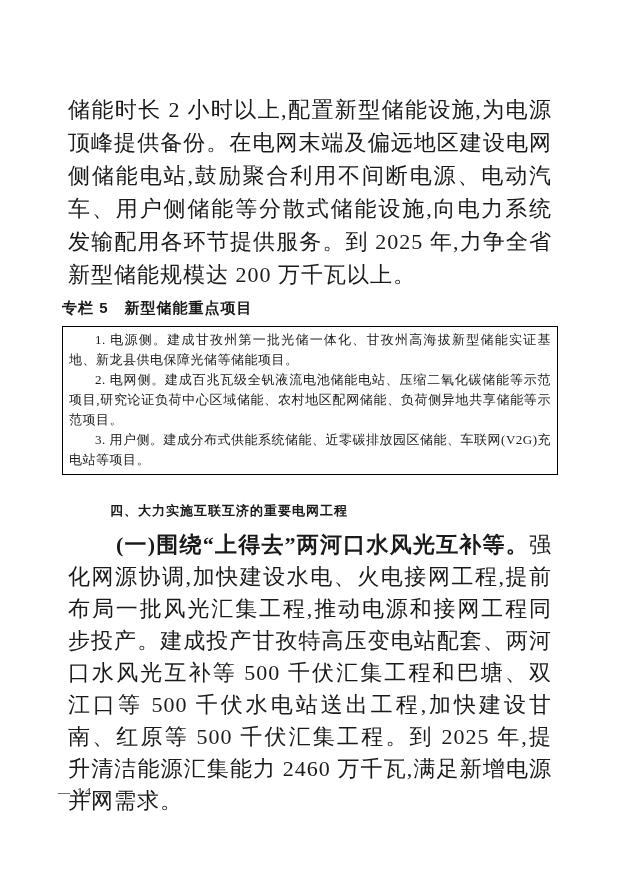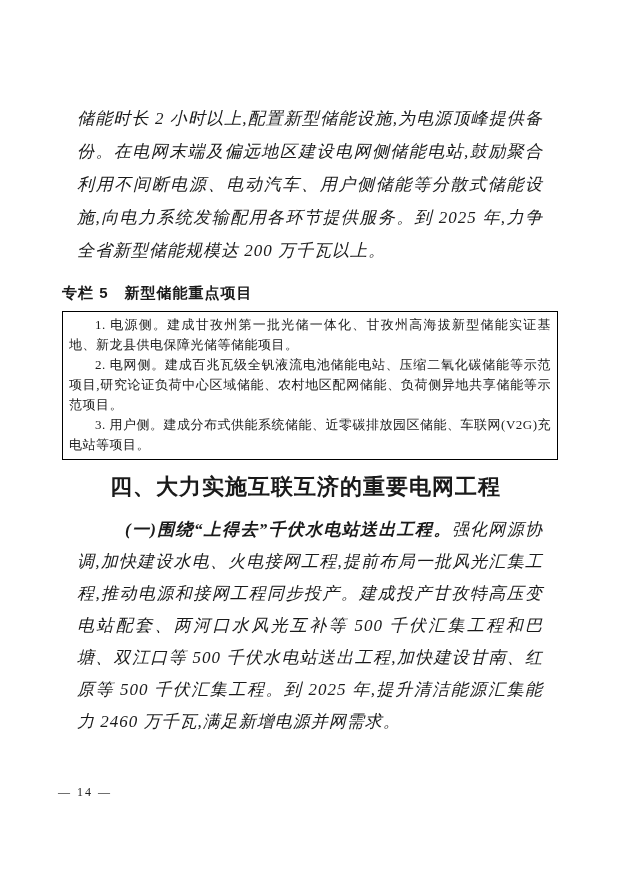--- a/index.html
+++ b/index.html
@@ -17,27 +17,26 @@
   .page {
     position: relative;
     box-sizing: border-box;
     width: 620px;
     height: 876px;
     padding: 87px 62px 0 62px;
     background: #ffffff;
   }
   
   .body-text {
-    margin: 15px;
-    font-size: 17px;
+    margin: 6px;
+    font-size: 22px;
     line-height: 33px;
     letter-spacing: 1px;
     text-align: justify;
     text-justify: inter-character;
-    font-style: italic;
   }
   .body-text.tight {
     line-height: 32px;
   }
   .indent-2em {
     text-indent: 48px;
   }
   
   .box-title {
     margin: 4px 0 0 0;
@@ -58,24 +57,24 @@
     margin: 0;
     font-size: 13px;
     line-height: 20px;
     letter-spacing: 0.5px;
     text-indent: 26px;
     text-align: justify;
     text-justify: inter-character;
   }
   
   .section-heading {
-    margin: 15px 0 0 0;
+    margin: 24px 0 0 0;
     font-family: "Liberation Sans", "DejaVu Sans", sans-serif;
     font-weight: bold;
-    font-size: 22px;
+    font-size: 13px;
     line-height: 24px;
     letter-spacing: 1px;
     text-indent: 48px;
   }
   .para-lead {
     font-weight: bold;
   }
   .after-heading {
     margin-top: 8px;
   }
@@ -100,17 +99,17 @@
 
   <div class="project-box">
     <p>1. 电源侧。建成甘孜州第一批光储一体化、甘孜州高海拔新型储能实证基地、新龙县供电保障光储等储能项目。</p>
     <p>2. 电网侧。建成百兆瓦级全钒液流电池储能电站、压缩二氧化碳储能等示范项目,研究论证负荷中心区域储能、农村地区配网储能、负荷侧异地共享储能等示范项目。</p>
     <p>3. 用户侧。建成分布式供能系统储能、近零碳排放园区储能、车联网(V2G)充电站等项目。</p>
   </div>
 
   <h2 class="section-heading">四、大力实施互联互济的重要电网工程</h2>
 
 
-  <p class="body-text tight indent-2em"><span class="para-lead">(一)围绕“上得去”千伏水电站送出工程。</span><span>强化网源协调,加快建设水电、火电接网工程,提前布局一批风光汇集工程,推动电源和接网工程同步投产。建成投产甘孜特高压变电站配套、两河口水风光互补等 500 千伏汇集工程和巴塘、双江口等 500 千伏水电站送出工程,加快建设甘南、红原等 500 千伏汇集工程。到 2025 年,提升清洁能源汇集能力 2460 万千瓦,满足新增电源并网需求。</span></p>
+  <p class="body-text tight indent-2em"><span class="para-lead">(一)围绕“上得去”两河口水风光互补等。</span><span>强化网源协调,加快建设水电、火电接网工程,提前布局一批风光汇集工程,推动电源和接网工程同步投产。建成投产甘孜特高压变电站配套、两河口水风光互补等 500 千伏汇集工程和巴塘、双江口等 500 千伏水电站送出工程,加快建设甘南、红原等 500 千伏汇集工程。到 2025 年,提升清洁能源汇集能力 2460 万千瓦,满足新增电源并网需求。</span></p>
 
   <div class="page-number">— 14 —</div>
 
 </div>
 
 </body></html>

